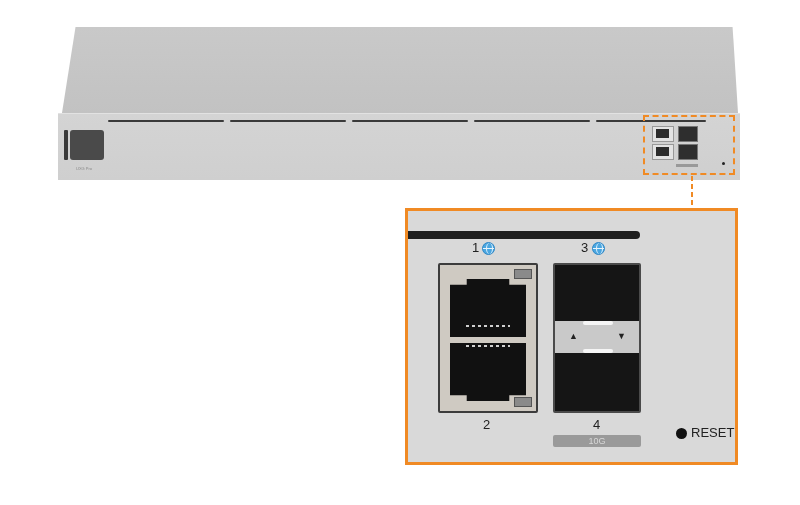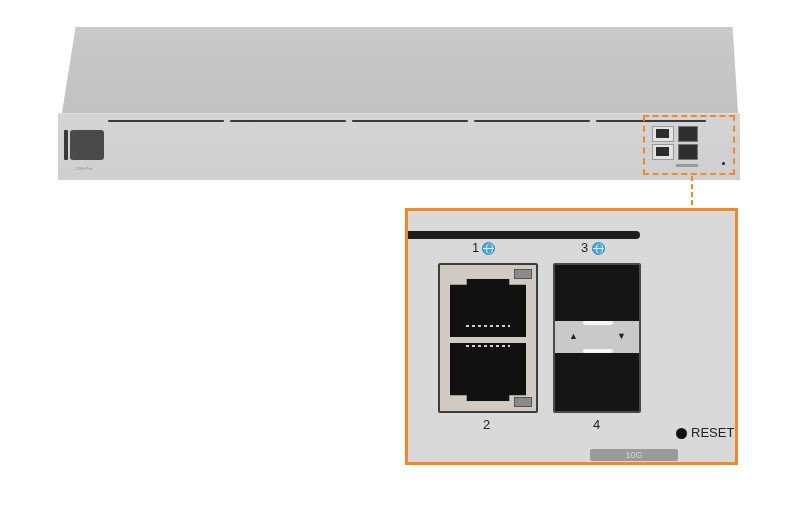--- a/index.html
+++ b/index.html
@@ -55,21 +55,21 @@
   .rj-jack.top { top: 14px; clip-path: polygon(22% 0, 78% 0, 78% 10%, 100% 10%, 100% 100%, 0 100%, 0 10%, 22% 10%); }
   .rj-jack.bottom { top: 78px; clip-path: polygon(0 0, 100% 0, 100% 90%, 78% 90%, 78% 100%, 22% 100%, 22% 90%, 0 90%); }
   .rj-pins { position: absolute; left: 26px; width: 44px; height: 2px; background: repeating-linear-gradient(90deg, #cfcfcf 0 3px, transparent 3px 6px); }
   .rj-led { position: absolute; width: 16px; height: 8px; background: #8a8a8a; border: 1px solid #555; }
 
   .sfp-block { position: absolute; left: 145px; top: 52px; width: 88px; height: 150px; background: #151515; border: 2px solid #4a4a4a; box-sizing: border-box; border-radius: 2px; }
   .sfp-latch { position: absolute; left: 0; top: 56px; width: 84px; height: 32px; background: #c9c9c9; }
   .sfp-clip { position: absolute; width: 30px; height: 4px; background: #f5f5f5; border-radius: 2px; }
   .sfp-arrow { position: absolute; font-size: 9px; color: #222; }
 
-  .badge-10g { position: absolute; left: 145px; top: 238px; width: 88px; height: 12px; background: #9a9a9a; border-radius: 2px; color: #d8d8d8; font-size: 9px; text-align: center; line-height: 12px; margin-left: 37px; }
+  .badge-10g { position: absolute; left: 145px; top: 224px; width: 88px; height: 12px; background: #9a9a9a; border-radius: 2px; color: #d8d8d8; font-size: 9px; text-align: center; line-height: 12px; }
   .reset-dot { position: absolute; left: 268px; top: 217px; width: 11px; height: 11px; border-radius: 50%; background: #111; }
   .reset-label { position: absolute; left: 283px; top: 214px; font-size: 13px; color: #222; }
 </style>
 </head>
 <body>
 
 <div class="device-top"></div>
 <div class="device-front">
   <div class="vent" style="left:50px;width:116px"></div>
   <div class="vent" style="left:172px;width:116px"></div>

